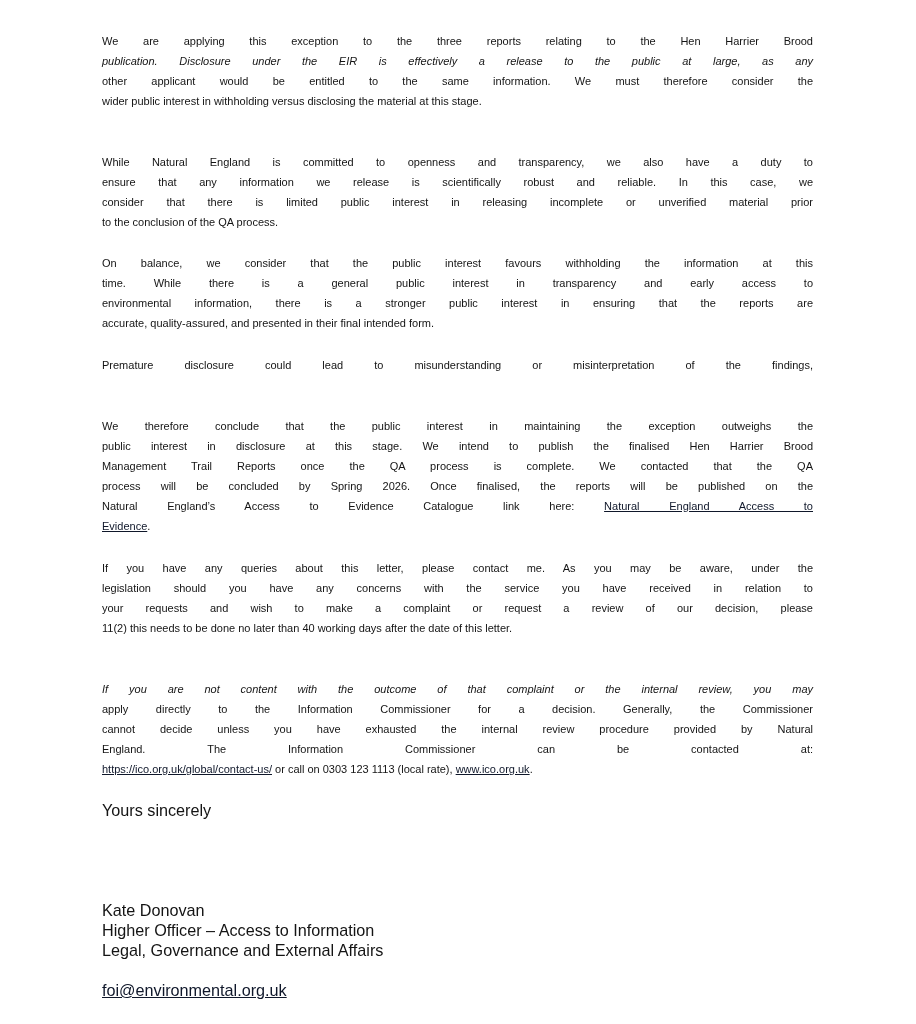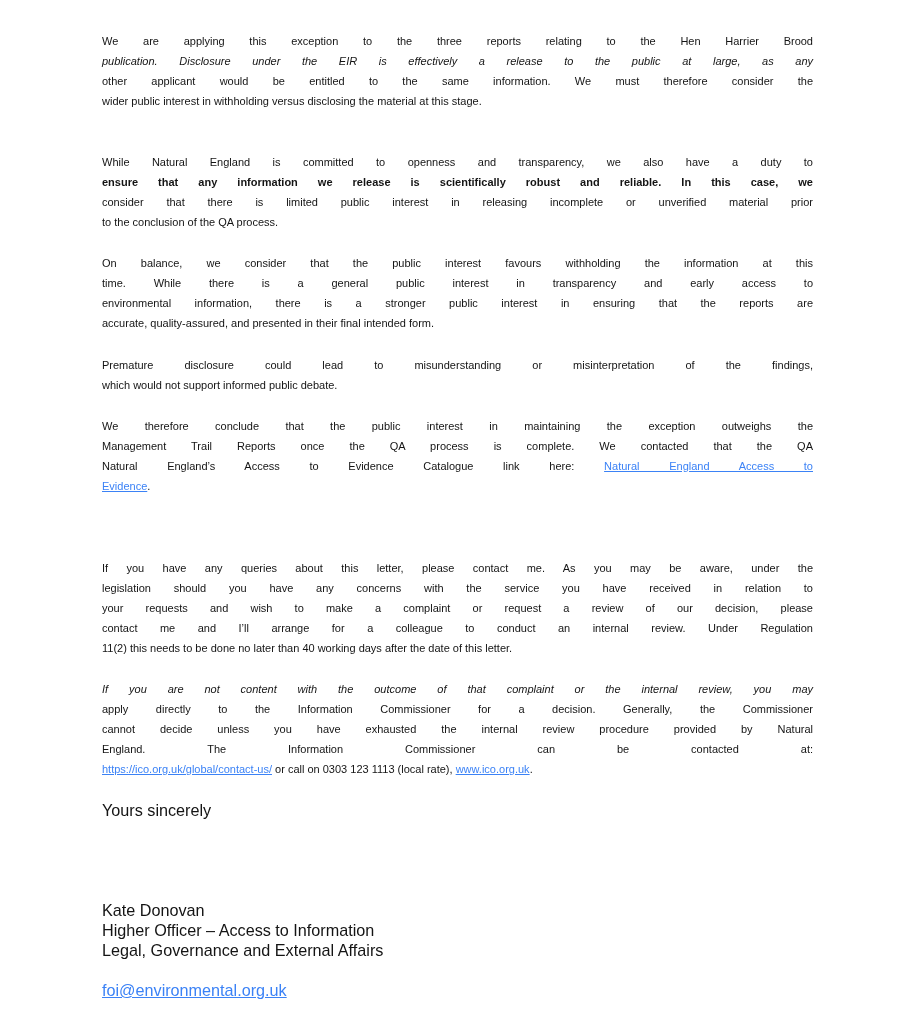--- a/index.html
+++ b/index.html
@@ -6,67 +6,67 @@
   body { width: 916px; height: 1024px; position: relative; overflow: hidden; }
   .page { position: absolute; left: 0; top: 0; width: 916px; height: 1024px; background: #fff; }
   .para {
     position: absolute; left: 102px; width: 711px;
     font-family: "Liberation Sans", sans-serif;
     font-size: 11px; line-height: 20px; color: #141414;
     text-align: justify; margin: 0;
   }
   .line { display: block; text-align: justify; text-align-last: justify; white-space: nowrap; height: 20px; }
   .line.last { text-align-last: left; }
-  .para .line span.link, a.link { color: #3b82f6; text-decoration: underline; }
+  .para .line span.link, a.link { color: #0f172a; text-decoration: underline; }
   .sig { position: absolute; left: 102px; font-family: "Liberation Sans", sans-serif; font-size: 16.2px; line-height: 20px; color: #141414; }
   .sig .line { text-align-last: left; }
 </style>
 </head>
 <body>
 
 <div class="page">
 
   <div class="para" style="top:31px;">
     <span class="line" style="white-space: nowrap; display: block;"><span style="white-space: nowrap;">We are applying this exception to the three reports relating to the Hen Harrier Brood</span></span>
     <span class="line" style="white-space: nowrap; display: block;"><span style="white-space: nowrap; font-style: italic;">publication. Disclosure under the EIR is effectively a release to the public at large, as any</span></span>
     <span class="line" style="white-space: nowrap; display: block;"><span style="white-space: nowrap;">other applicant would be entitled to the same information. We must therefore consider the</span></span>
     <span class="line last">wider public interest in withholding versus disclosing the material at this stage.</span>
   </div>
 
   <div class="para" style="top:152px;">
     <span class="line" style="white-space: nowrap; display: block;"><span style="white-space: nowrap;">While Natural England is committed to openness and transparency, we also have a duty to</span></span>
-    <span class="line" style="white-space: nowrap; display: block; font-weight: bold;"><span style="white-space: nowrap;">ensure that any information we release is scientifically robust and reliable. In this case, we</span></span>
+    <span class="line" style="white-space: nowrap; display: block;"><span style="white-space: nowrap;">ensure that any information we release is scientifically robust and reliable. In this case, we</span></span>
     <span class="line" style="white-space: nowrap; display: block;"><span style="white-space: nowrap;">consider that there is limited public interest in releasing incomplete or unverified material prior</span></span>
     <span class="line last">to the conclusion of the QA process.</span>
   </div>
 
   <div class="para" style="top:253px;">
     <span class="line" style="white-space: nowrap; display: block;"><span style="white-space: nowrap;">On balance, we consider that the public interest favours withholding the information at this</span></span>
     <span class="line" style="white-space: nowrap; display: block;"><span style="white-space: nowrap;">time. While there is a general public interest in transparency and early access to</span></span>
     <span class="line" style="white-space: nowrap; display: block;"><span style="white-space: nowrap;">environmental information, there is a stronger public interest in ensuring that the reports are</span></span>
     <span class="line last">accurate, quality-assured, and presented in their final intended form.</span>
   </div>
 
   <div class="para" style="top:355px;">
     <span class="line" style="white-space: nowrap; display: block;"><span style="white-space: nowrap;">Premature disclosure could lead to misunderstanding or misinterpretation of the findings,</span></span>
-    <span class="line last">which would not support informed public debate.</span>
   </div>
 
   <div class="para" style="top:416px;">
     <span class="line" style="white-space: nowrap; display: block;"><span style="white-space: nowrap;">We therefore conclude that the public interest in maintaining the exception outweighs the</span></span>
+    <span class="line" style="white-space: nowrap; display: block;"><span style="white-space: nowrap;">public interest in disclosure at this stage. We intend to publish the finalised Hen Harrier Brood</span></span>
     <span class="line" style="white-space: nowrap; display: block;"><span style="white-space: nowrap;">Management Trail Reports once the QA process is complete. We contacted that the QA</span></span>
+    <span class="line" style="white-space: nowrap; display: block;"><span style="white-space: nowrap;">process will be concluded by Spring 2026. Once finalised, the reports will be published on the</span></span>
     <span class="line" style="white-space: nowrap; display: block;"><span style="white-space: nowrap;"><span>Natural England’s Access to Evidence Catalogue link here: </span> <a class="link" href="#">Natural England Access to</a></span></span>
     <span class="line last"><a class="link" href="#">Evidence</a><span>.</span></span>
   </div>
 
   <div class="para" style="top:558px;">
     <span class="line" style="white-space: nowrap; display: block;"><span style="white-space: nowrap;">If you have any queries about this letter, please contact me. As you may be aware, under the</span></span>
     <span class="line" style="white-space: nowrap; display: block;"><span style="white-space: nowrap;">legislation should you have any concerns with the service you have received in relation to</span></span>
     <span class="line" style="white-space: nowrap; display: block;"><span style="white-space: nowrap;">your requests and wish to make a complaint or request a review of our decision, please</span></span>
-    <span class="line" style="white-space: nowrap; display: block;"><span style="white-space: nowrap;">contact me and I’ll arrange for a colleague to conduct an internal review. Under Regulation</span></span>
     <span class="line last">11(2) this needs to be done no later than 40 working days after the date of this letter.</span>
   </div>
 
   <div class="para" style="top:679px;">
     <span class="line" style="white-space: nowrap; display: block;"><span style="white-space: nowrap; font-style: italic;">If you are not content with the outcome of that complaint or the internal review, you may</span></span>
     <span class="line" style="white-space: nowrap; display: block;"><span style="white-space: nowrap;">apply directly to the Information Commissioner for a decision. Generally, the Commissioner</span></span>
     <span class="line" style="white-space: nowrap; display: block;"><span style="white-space: nowrap;">cannot decide unless you have exhausted the internal review procedure provided by Natural</span></span>
     <span class="line" style="white-space: nowrap; display: block;"><span style="white-space: nowrap;">England. The Information Commissioner can be contacted at:</span></span>
     <span class="line last"><a class="link" href="#">https://ico.org.uk/global/contact-us/</a><span style="white-space:pre;"> or call on 0303 123 1113 (local rate), </span><a class="link" href="#">www.ico.org.uk</a><span>.</span></span>
   </div>

